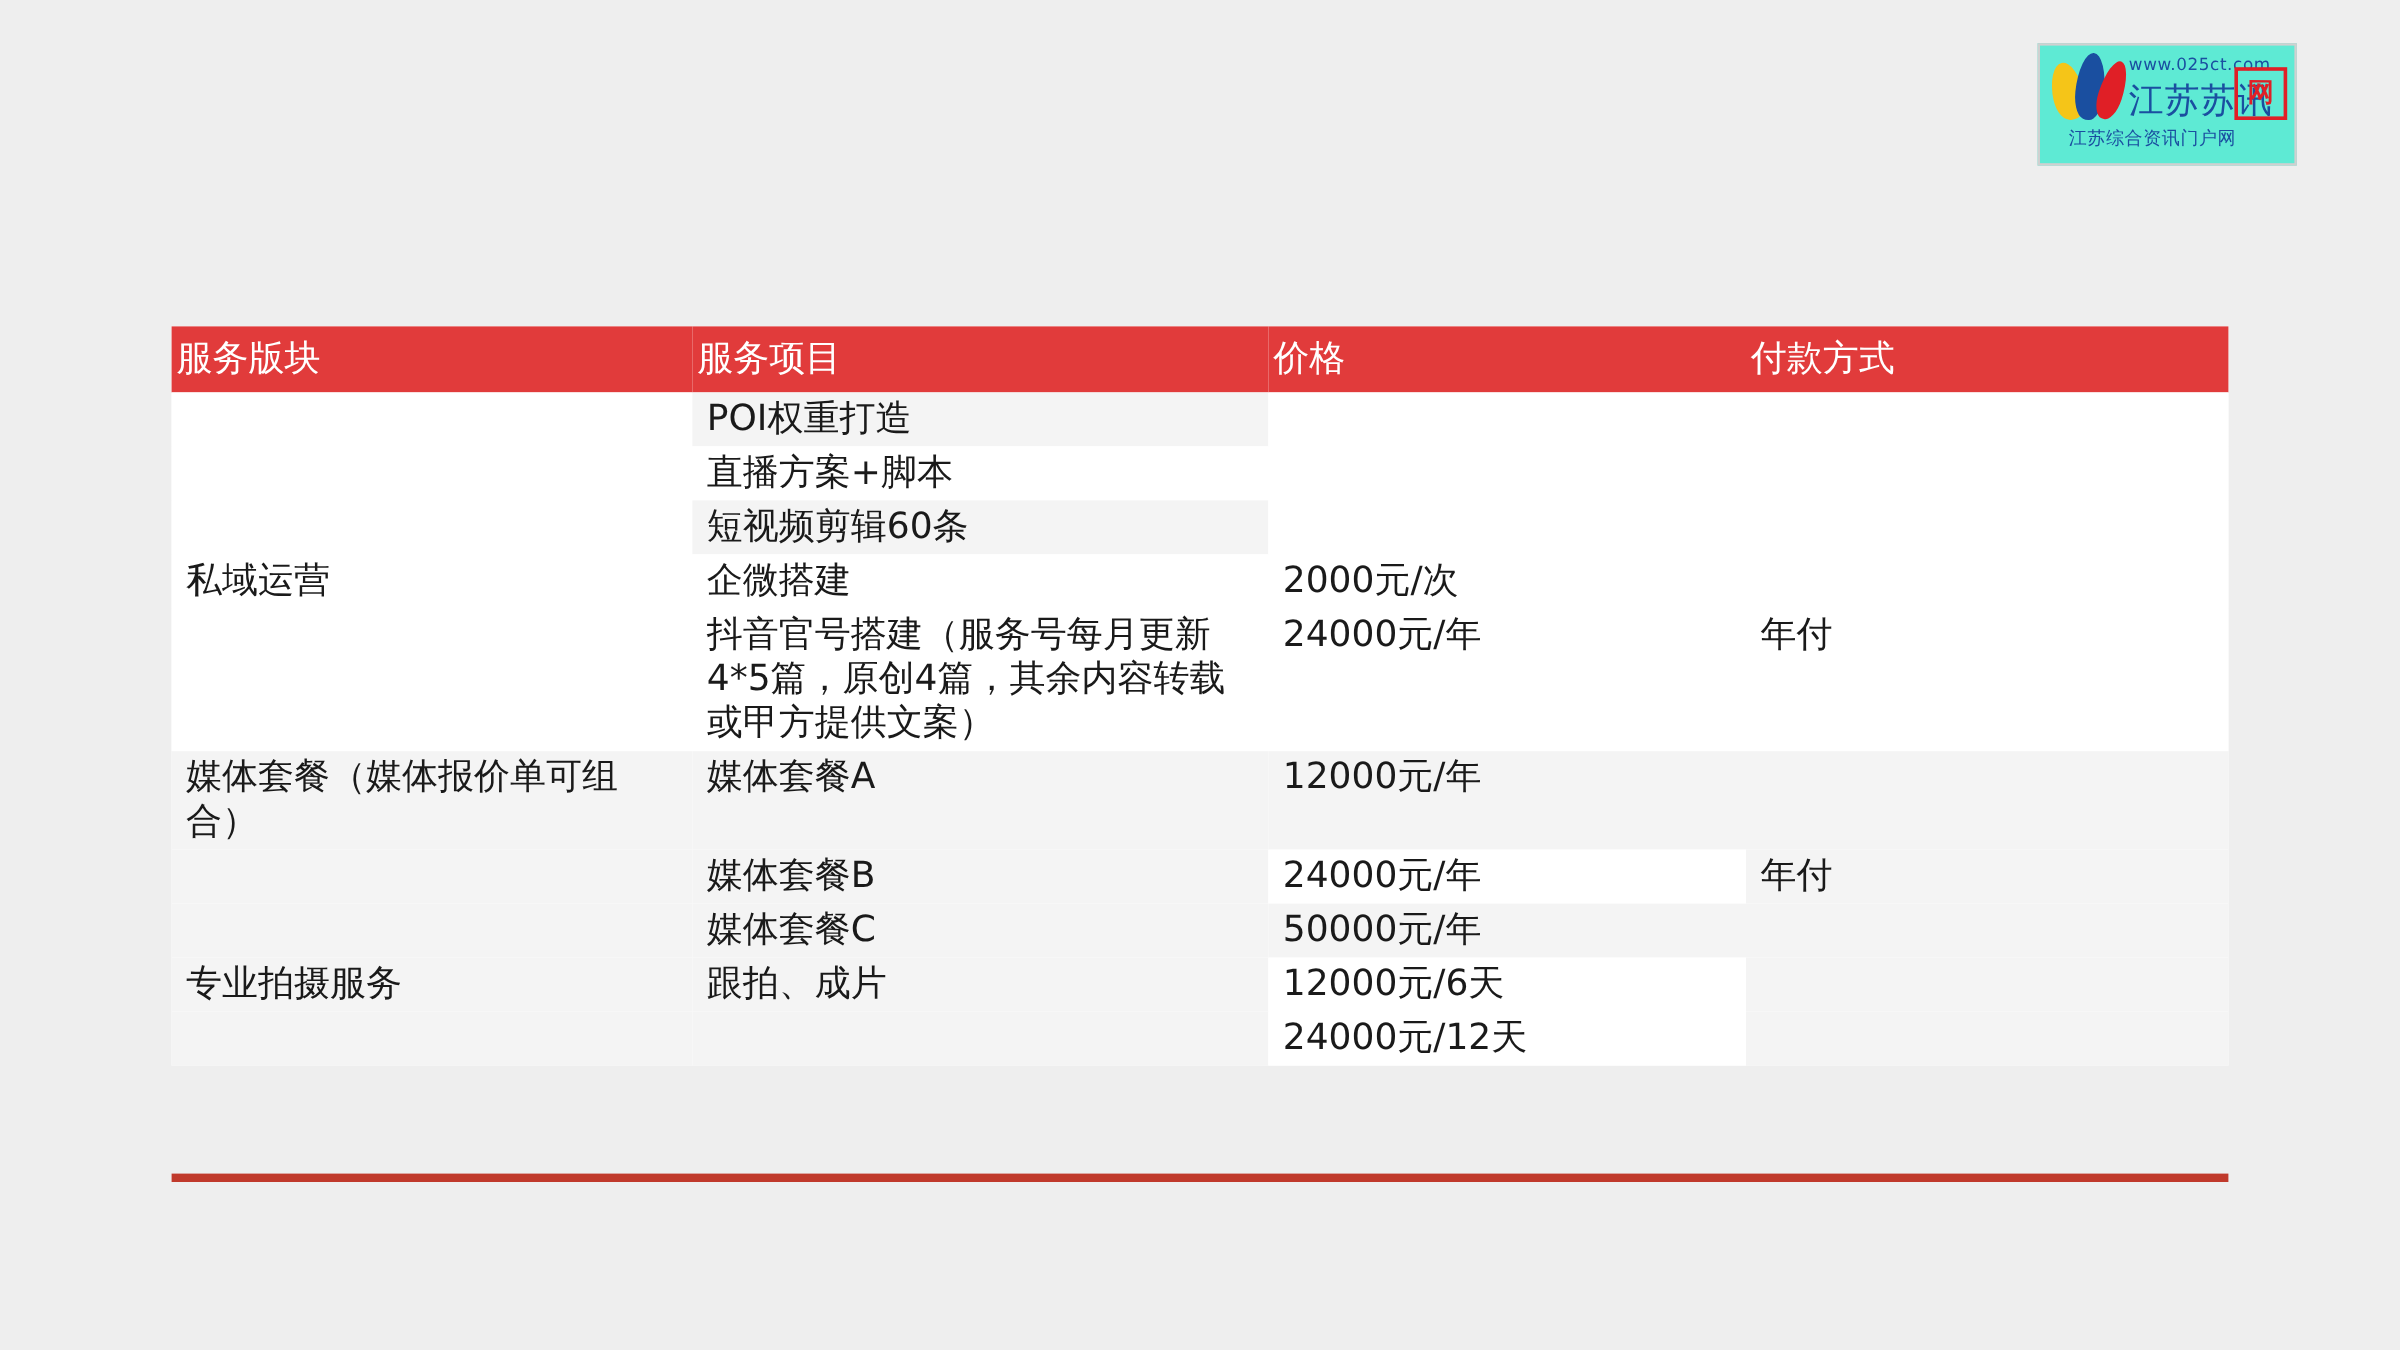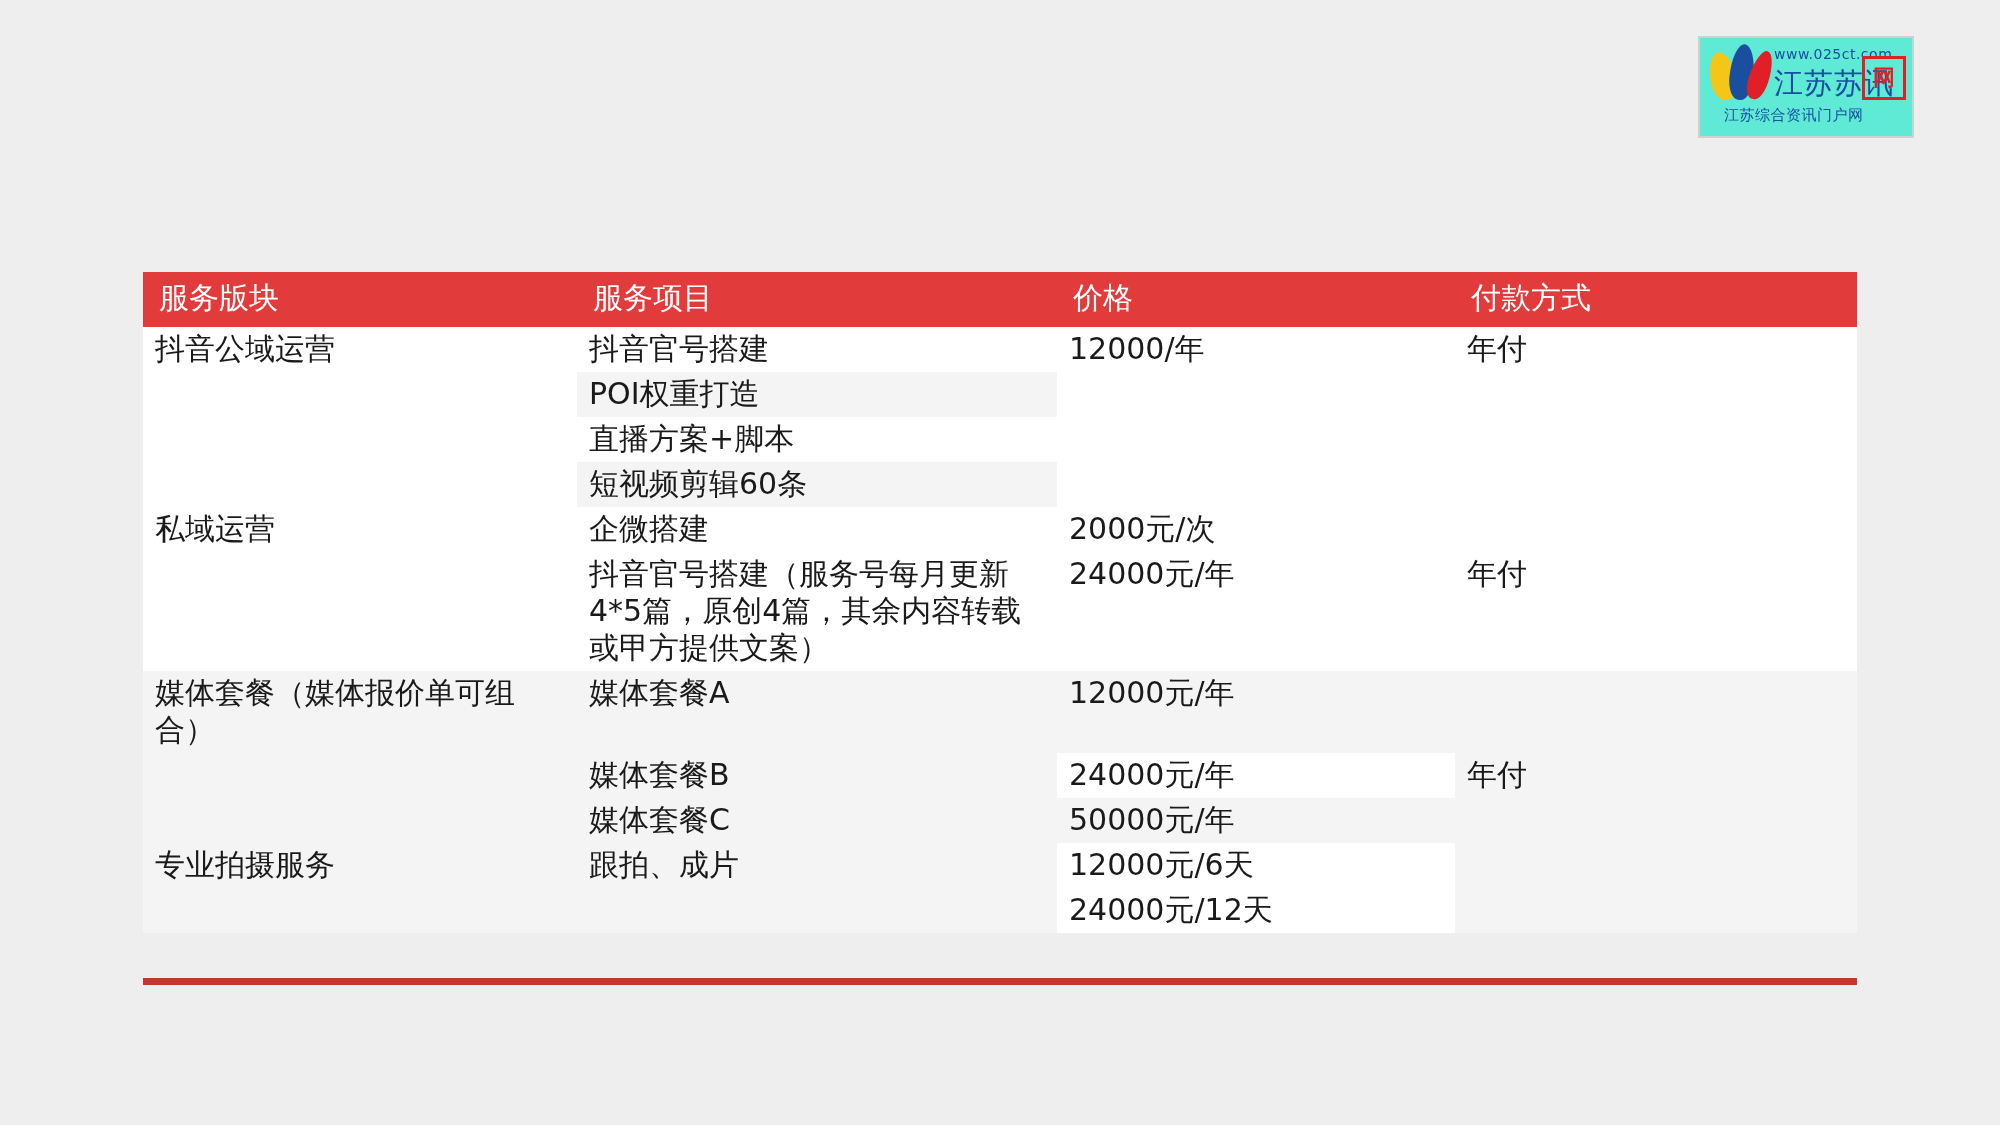--- a/index.html
+++ b/index.html
@@ -175,21 +175,21 @@
   table.pricing col.c2 { width: 480px; }
   table.pricing col.c3 { width: 398px; }
   table.pricing col.c4 { width: 402px; }
 
   table.pricing thead th {
     background: #e13b3b;
     color: #ffffff;
     font-size: 30px;
     font-weight: normal;
     text-align: left;
-    padding: 6px 12px 8px 16px;
+    padding: 6px 12px 8px 4px;
     height: 38px;
     vertical-align: middle;
     white-space: nowrap;
   }
   table.pricing td {
     font-size: 30px;
     color: #1a1a1a;
     padding: 3px 12px 5px 12px;
     vertical-align: top;
     line-height: 37px;
@@ -237,26 +237,20 @@
       <thead>
         <tr>
           <th>服务版块</th>
           <th>服务项目</th>
           <th>价格</th>
           <th>付款方式</th>
         </tr>
       </thead>
       <tbody>
         <tr class="row-plain">
-          <td class="cell-white nowrapcell">抖音公域运营</td>
-          <td class="cell-white nowrapcell">抖音官号搭建</td>
-          <td class="cell-white nowrapcell">12000/年</td>
-          <td class="cell-white nowrapcell">年付</td>
-        </tr>
-        <tr class="row-plain">
           <td class="cell-white nowrapcell"></td>
           <td class="cell-shade nowrapcell">POI权重打造</td>
           <td class="cell-white nowrapcell"></td>
           <td class="cell-white nowrapcell"></td>
         </tr>
         <tr class="row-plain">
           <td class="cell-white nowrapcell"></td>
           <td class="cell-white nowrapcell">直播方案+脚本</td>
           <td class="cell-white nowrapcell"></td>
           <td class="cell-white nowrapcell"></td>

